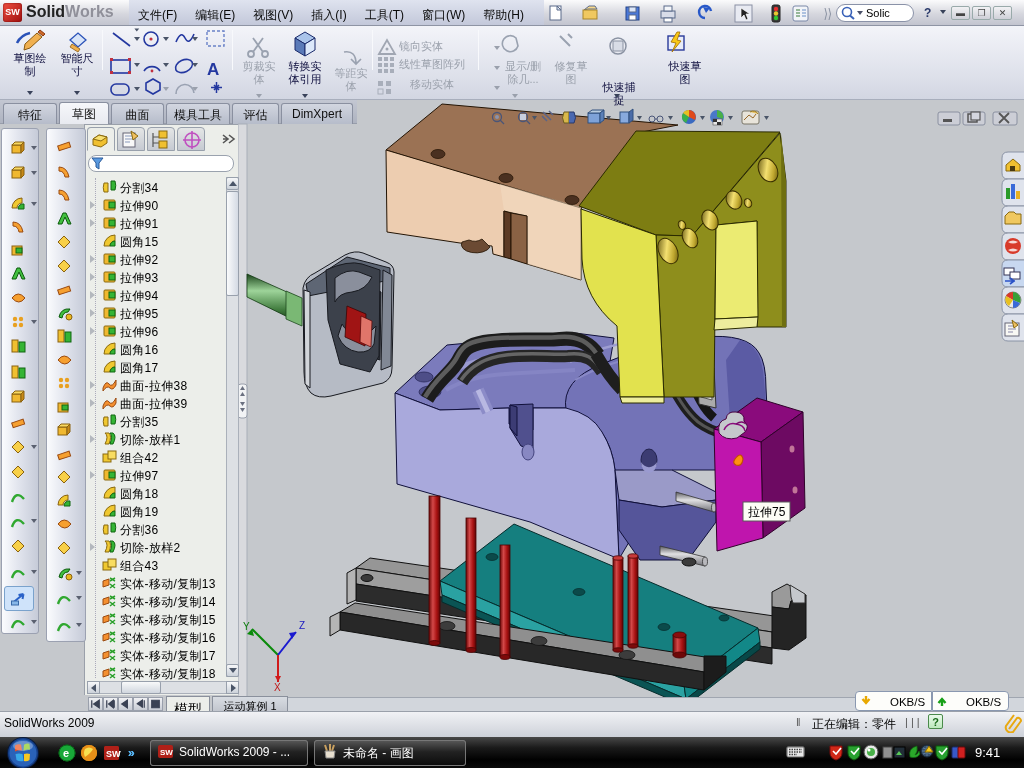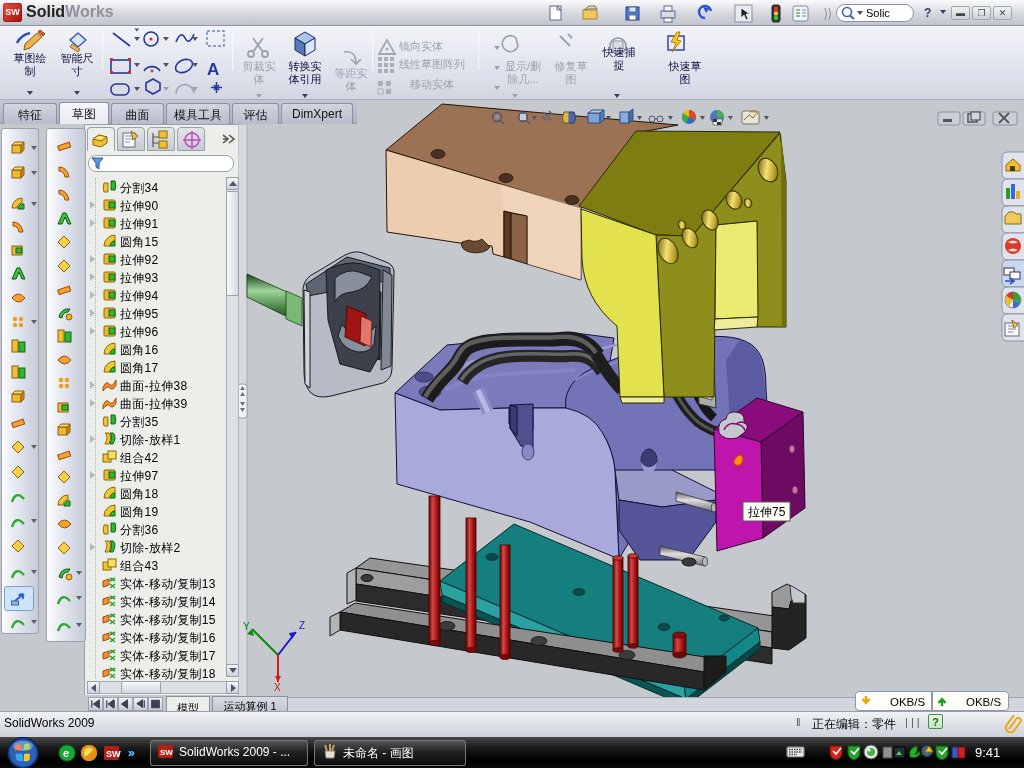--- a/index.html
+++ b/index.html
@@ -34,20 +34,29 @@
 #mtabs{left:84px;top:696px;width:320px;height:15px;font-size:11px;}
 #statusbar{left:0;top:711px;width:1024px;height:26px;background:linear-gradient(#f1f2f5,#cdd1d9);border-top:1px solid #9aa0aa;font-size:12px;color:#000;}
 #taskbar{left:0;top:737px;width:1024px;height:31px;background:linear-gradient(#484848,#1a1a1a 35%,#000 75%,#0a0a0a);}
 .taskbtn{position:absolute;top:740px;height:26px;background:linear-gradient(#555,#222 45%,#0c0c0c);border:1px solid #777;border-radius:3px;color:#fff;font-size:12px;white-space:nowrap;overflow:hidden;}
 .wbtn{position:absolute;width:19px;height:14px;background:linear-gradient(#f2f2f4,#cfd0d8);border:1px solid #9aa;border-radius:2px;color:#444;font-size:9px;text-align:center;line-height:12px;}
 </style>
 </head>
 <body>
 <div id="scr">
 <div class="abs" id="titlebar"></div>
+<div class="abs" id="menus">
+  <div class="menu">文件(F)</div>
+      <div class="menu">编辑(E)</div>
+      <div class="menu">视图(V)</div>
+      <div class="menu">插入(I)</div>
+      <div class="menu">工具(T)</div>
+      <div class="menu">窗口(W)</div>
+      <div class="menu">帮助(H)</div>
+</div>
 <div class="abs" id="swlogo">SW</div>
 <div class="abs" id="swname">Solid<span>Works</span></div>
 
 <svg class="abs" style="left:540px;top:2px" width="420" height="23" viewBox="0 0 420 23">
  <g stroke="#5a6a8a" stroke-width="1" fill="none">
   <rect x="10" y="4" width="11" height="14" fill="#fff"></rect>
         <path d="M17,4 l4,4 h-4 z" fill="#dfe6f2"></path>
   <path d="M44,8 l5,-4 h6 l2,3 h-9 z" fill="#f8d88a"></path>
         <rect x="43" y="8" width="14" height="9" fill="#f0c860" stroke="#a8852a"></rect>
   <rect x="86" y="5" width="13" height="13" fill="#4a78d8" stroke="#24448a"></rect>
@@ -188,21 +197,21 @@
 体引用</div>
 <div class="cmtext cmgray" style="left:330px;top:67px;width:42px;">等距实
 体</div>
 <div class="cmtext cmgray" style="left:399px;top:40px;width:66px;text-align:left;">镜向实体</div>
 <div class="cmtext cmgray" style="left:399px;top:58px;width:90px;text-align:left;">线性草图阵列</div>
 <div class="cmtext cmgray" style="left:399px;top:78px;width:66px;text-align:center;">移动实体</div>
 <div class="cmtext cmgray" style="left:500px;top:60px;width:46px;">显示/删
 除几...</div>
 <div class="cmtext cmgray" style="left:548px;top:60px;width:46px;">修复草
 图</div>
-<div class="cmtext" style="left:596px;top:46px;width:46px;">快速捕
+<div class="cmtext" style="left:596px;top:81px;width:46px;">快速捕
 捉</div>
 <div class="cmtext" style="left:662px;top:60px;width:46px;">快速草
 图</div>
 <div class="dd" style="left:27px;top:91px;"></div>
 <div class="dd" style="left:74px;top:91px;"></div>
 <div class="dd ddg" style="left:256px;top:94px;"></div>
 <div class="dd" style="left:302px;top:94px;"></div>
 <div class="dd ddg" style="left:494px;top:46px;"></div>
 <div class="dd ddg" style="left:494px;top:66px;"></div>
 <div class="dd ddg" style="left:494px;top:86px;"></div>
@@ -970,21 +979,21 @@
       <path d="M4,7 l6,-4 v8 z" stroke="#3a4254" stroke-width="1.3" fill="#3a4254"></path>
     </svg>
 <div class="abs" style="left:133px;top:697px;width:15px;height:14px;background:linear-gradient(#f0f1f4,#c8ccd4);border:1px solid #9aa0ac;"></div>
 <svg class="abs" style="left:133px;top:697px" width="15" height="14" viewBox="0 0 16 14">
       <path d="M4,7 l6,-4 v8 M12,3 v8 z" stroke="#3a4254" stroke-width="1.3" fill="#3a4254"></path>
     </svg>
 <div class="abs" style="left:148px;top:697px;width:15px;height:14px;background:linear-gradient(#f0f1f4,#c8ccd4);border:1px solid #9aa0ac;"></div>
 <svg class="abs" style="left:148px;top:697px" width="15" height="14" viewBox="0 0 16 14">
       <path d="M4,3 h8 v8 h-8 z" stroke="#3a4254" stroke-width="1.3" fill="#3a4254"></path>
     </svg>
-<div class="abs" style="left:166px;top:696px;width:44px;height:25px;background:#eceeea;border:1px solid #8a909c;border-bottom:none;font-size:11px;text-align:center;padding-top:4px;">模型</div>
+<div class="abs" style="left:166px;top:696px;width:44px;height:25px;background:#eceeea;border:1px solid #8a909c;border-bottom:none;font-size:14px;text-align:center;padding-top:4px;">模型</div>
 <div class="abs" style="left:212px;top:696px;width:76px;height:15px;background:linear-gradient(#d8dce2,#c2c6ce);border:1px solid #8a909c;border-bottom:none;font-size:11px;text-align:center;padding-top:2px;white-space:nowrap;">运动算例 1</div>
 <div class="abs" style="left:855px;top:691px;width:77px;height:20px;background:#fdfdfa;border:1.5px solid #8a98b0;border-radius:4px 0 0 4px;"></div>
 <div class="abs" style="left:932px;top:691px;width:77px;height:20px;background:#fdfdfa;border:1.5px solid #8a98b0;border-radius:0 4px 4px 0;"></div>
 <svg class="abs" style="left:860px;top:694px" width="146" height="15" viewBox="0 0 146 15">
       <path d="M6,2 v6 m-3.5,-3 l3.5,4 3.5,-4" stroke="#e8a800" stroke-width="2.4" fill="none"></path>
       <path d="M82,12 v-6 m-3.5,3 l3.5,-4 3.5,4" stroke="#18a018" stroke-width="2.4" fill="none"></path>
       <text x="30" y="12" font-size="11.5" fill="#000">OKB/S</text>
       <text x="106" y="12" font-size="11.5" fill="#000">OKB/S</text>
     </svg>
 <div class="abs" id="statusbar"></div>

